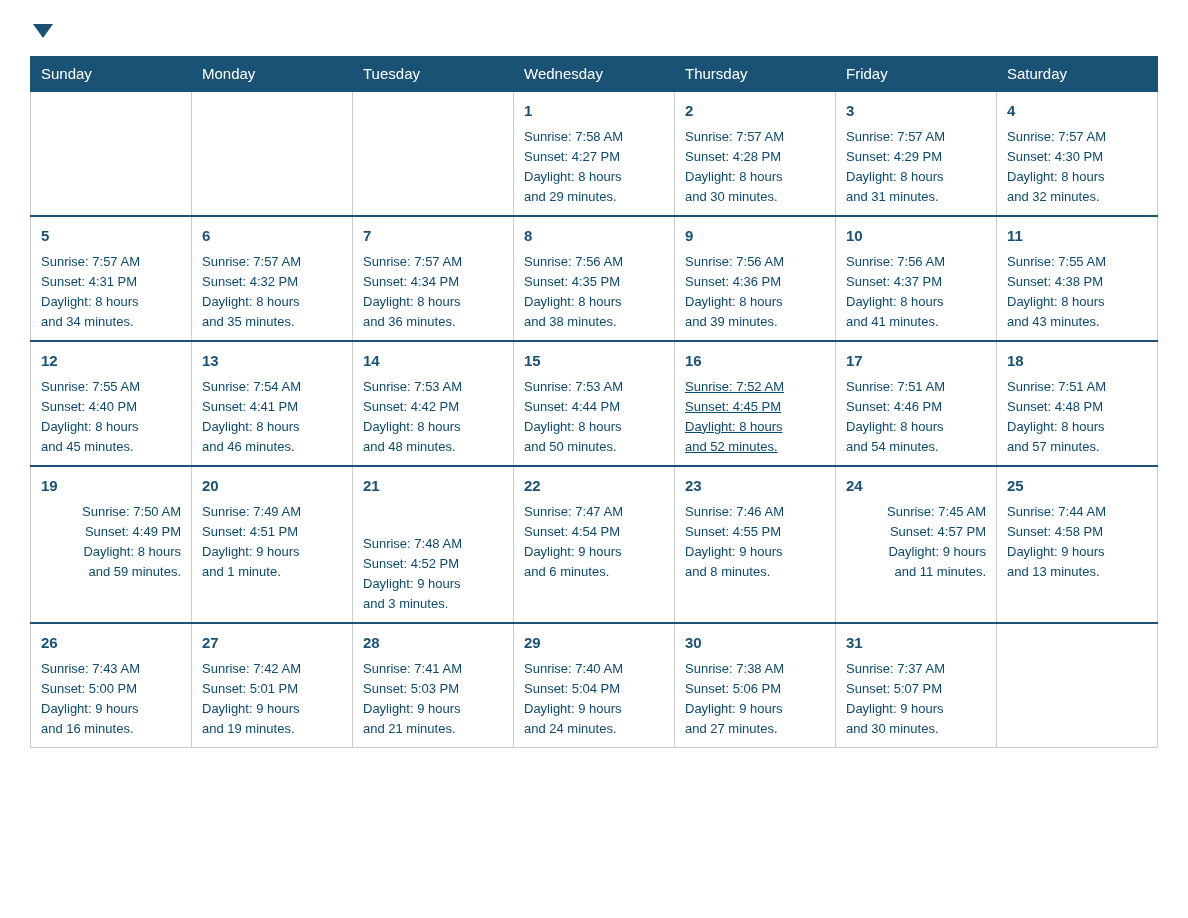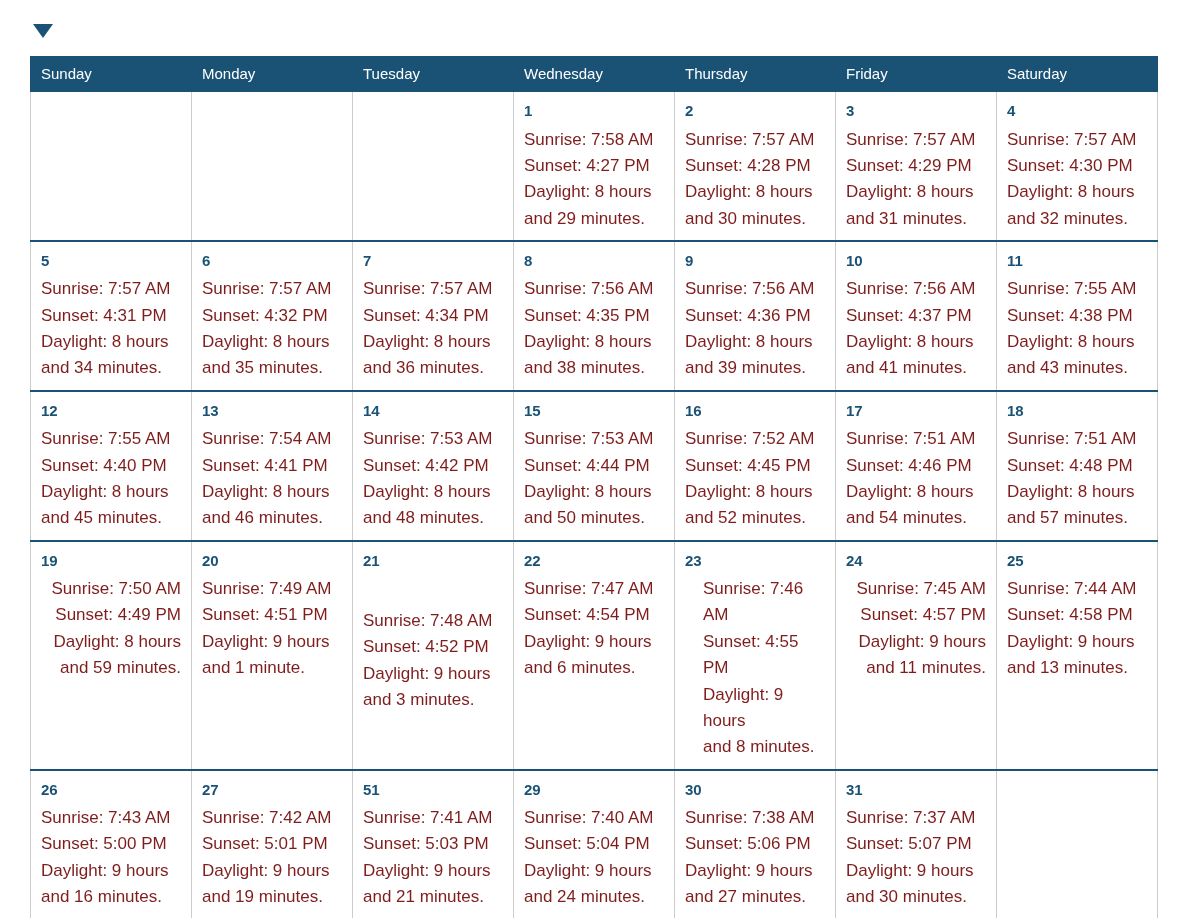--- a/index.html
+++ b/index.html
@@ -90,22 +90,22 @@
       line-height: 1.5;
     }
     .day-num {
       font-size: 15px;
       font-weight: bold;
       color: #1a5276;
       display: block;
       margin-bottom: 4px;
     }
     .day-info {
-      font-size: 17px;
-      color: #7f1d1d;
+      font-size: 13px;
+      color: #0c4a6e;
       line-height: 1.55;
     }
     .empty-cell {
       background: #fff;
     }
     .calendar tr {
       border-bottom: 2px solid #1a5276;
     }
     .calendar tbody tr:last-child {
       border-bottom: 1px solid #ccc;
@@ -249,21 +249,21 @@
         </td>
         <td>
           <span class="day-num">15</span>
           <div class="day-info" style="white-space: pre-line;">Sunrise: 7:53 AM
 Sunset: 4:44 PM
 Daylight: 8 hours
 and 50 minutes.</div>
         </td>
         <td>
           <span class="day-num">16</span>
-          <div class="day-info" style="white-space: pre-line;">Sunrise: 7:52 AM
+          <div class="day-info" style="white-space: pre-line; text-decoration: underline;">Sunrise: 7:52 AM
 Sunset: 4:45 PM
 Daylight: 8 hours
 and 52 minutes.</div>
         </td>
         <td>
           <span class="day-num">17</span>
           <div class="day-info" style="white-space: pre-line;">Sunrise: 7:51 AM
 Sunset: 4:46 PM
 Daylight: 8 hours
 and 54 minutes.</div>
@@ -300,21 +300,21 @@
         </td>
         <td>
           <span class="day-num">22</span>
           <div class="day-info" style="white-space: pre-line;">Sunrise: 7:47 AM
 Sunset: 4:54 PM
 Daylight: 9 hours
 and 6 minutes.</div>
         </td>
         <td>
           <span class="day-num">23</span>
-          <div class="day-info" style="white-space: pre-line; margin-left: 18px;">Sunrise: 7:46 AM
+          <div class="day-info" style="white-space: pre-line;">Sunrise: 7:46 AM
 Sunset: 4:55 PM
 Daylight: 9 hours
 and 8 minutes.</div>
         </td>
         <td>
           <span class="day-num">24</span>
           <div class="day-info" style="white-space: pre-line; text-align: right;">Sunrise: 7:45 AM
 Sunset: 4:57 PM
 Daylight: 9 hours
 and 11 minutes.</div>
@@ -336,21 +336,21 @@
 and 16 minutes.</div>
         </td>
         <td>
           <span class="day-num">27</span>
           <div class="day-info" style="white-space: pre-line;">Sunrise: 7:42 AM
 Sunset: 5:01 PM
 Daylight: 9 hours
 and 19 minutes.</div>
         </td>
         <td>
-          <span class="day-num">51</span>
+          <span class="day-num">28</span>
           <div class="day-info" style="white-space: pre-line;">Sunrise: 7:41 AM
 Sunset: 5:03 PM
 Daylight: 9 hours
 and 21 minutes.</div>
         </td>
         <td>
           <span class="day-num">29</span>
           <div class="day-info" style="white-space: pre-line;">Sunrise: 7:40 AM
 Sunset: 5:04 PM
 Daylight: 9 hours

